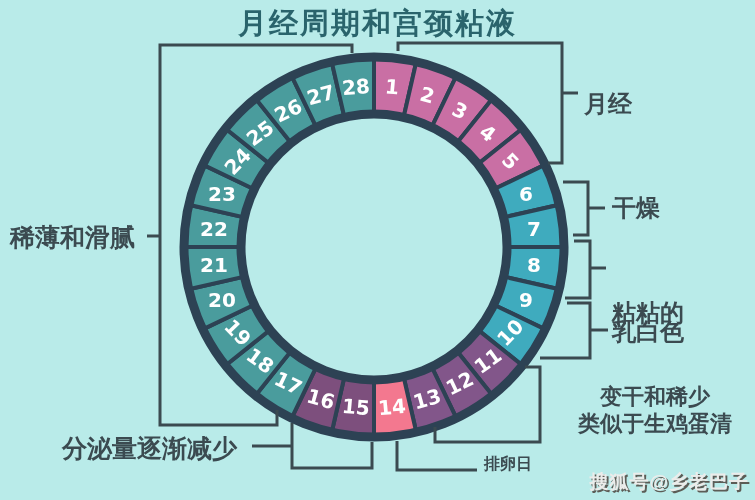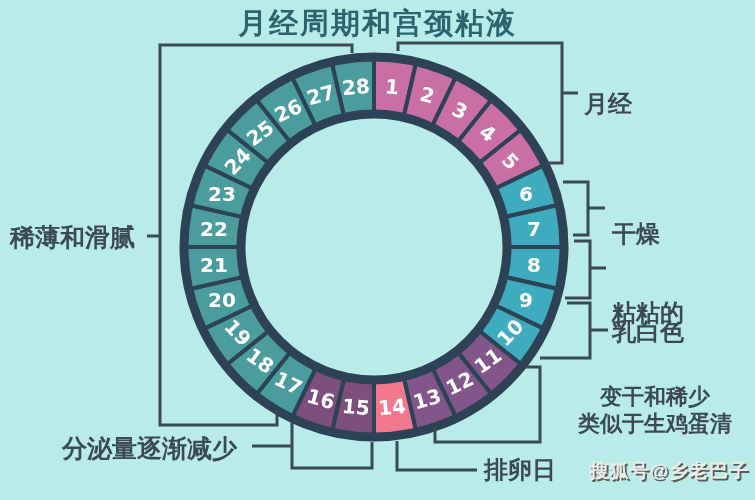--- a/index.html
+++ b/index.html
@@ -14,29 +14,29 @@
   .day-num{fill:#fff;font-family:"DejaVu Sans","Liberation Sans",sans-serif;
            font-size:20px;font-weight:bold;text-anchor:middle;dominant-baseline:central;}
   .callout polyline,.callout line{fill:none;stroke:var(--line);stroke-width:3;stroke-linecap:butt;}
   #title{position:absolute;top:4px;left:0;right:0;text-align:center;
          font-size:29px;font-weight:bold;color:var(--title);letter-spacing:2px;}
   #center-text{position:absolute;left:374px;top:245px;transform:translate(-50%,-50%);
          text-align:center;color:var(--center);font-weight:bold;font-size:30px;
          line-height:53px;letter-spacing:3px;white-space:nowrap;}
   .label{position:absolute;font-weight:bold;color:var(--label);white-space:nowrap;}
   #lbl-menses{left:584px;top:76px;font-size:24px;margin-top:12px;}
-  #lbl-dry{left:612px;top:192px;font-size:24px;margin-top:26px;}
+  #lbl-dry{left:612px;top:192px;font-size:24px;}
   #lbl-sticky{left:612px;top:253px;font-size:24px;margin-top:44px;}
   #lbl-milky{left:612px;top:316px;font-size:24px;}
   #lbl-thin{left:557px;top:383px;width:196px;text-align:center;
             font-size:22px;line-height:27px;}
-  #lbl-ovulation{left:484px;top:454px;font-size:24px;}
+  #lbl-ovulation{left:484px;top:454px;font-size:16px;}
   #lbl-decreasing{left:62px;top:432px;font-size:25px;}
   #lbl-drying{left:10px;top:221px;font-size:25px;}
-  #watermark{position:absolute;right:6px;bottom:16px;font-size:19px;font-weight:bold;
+  #watermark{position:absolute;right:6px;bottom:5px;font-size:19px;font-weight:bold;
              color:#ececea;text-shadow:2px 2px 0 #5c5c56;letter-spacing:1px;}
 </style>
 </head>
 <body>
 
 <div id="stage">
 
   <div id="title">月经周期和宫颈粘液</div>
 
   <svg id="ring-svg" viewBox="0 0 755 500">

